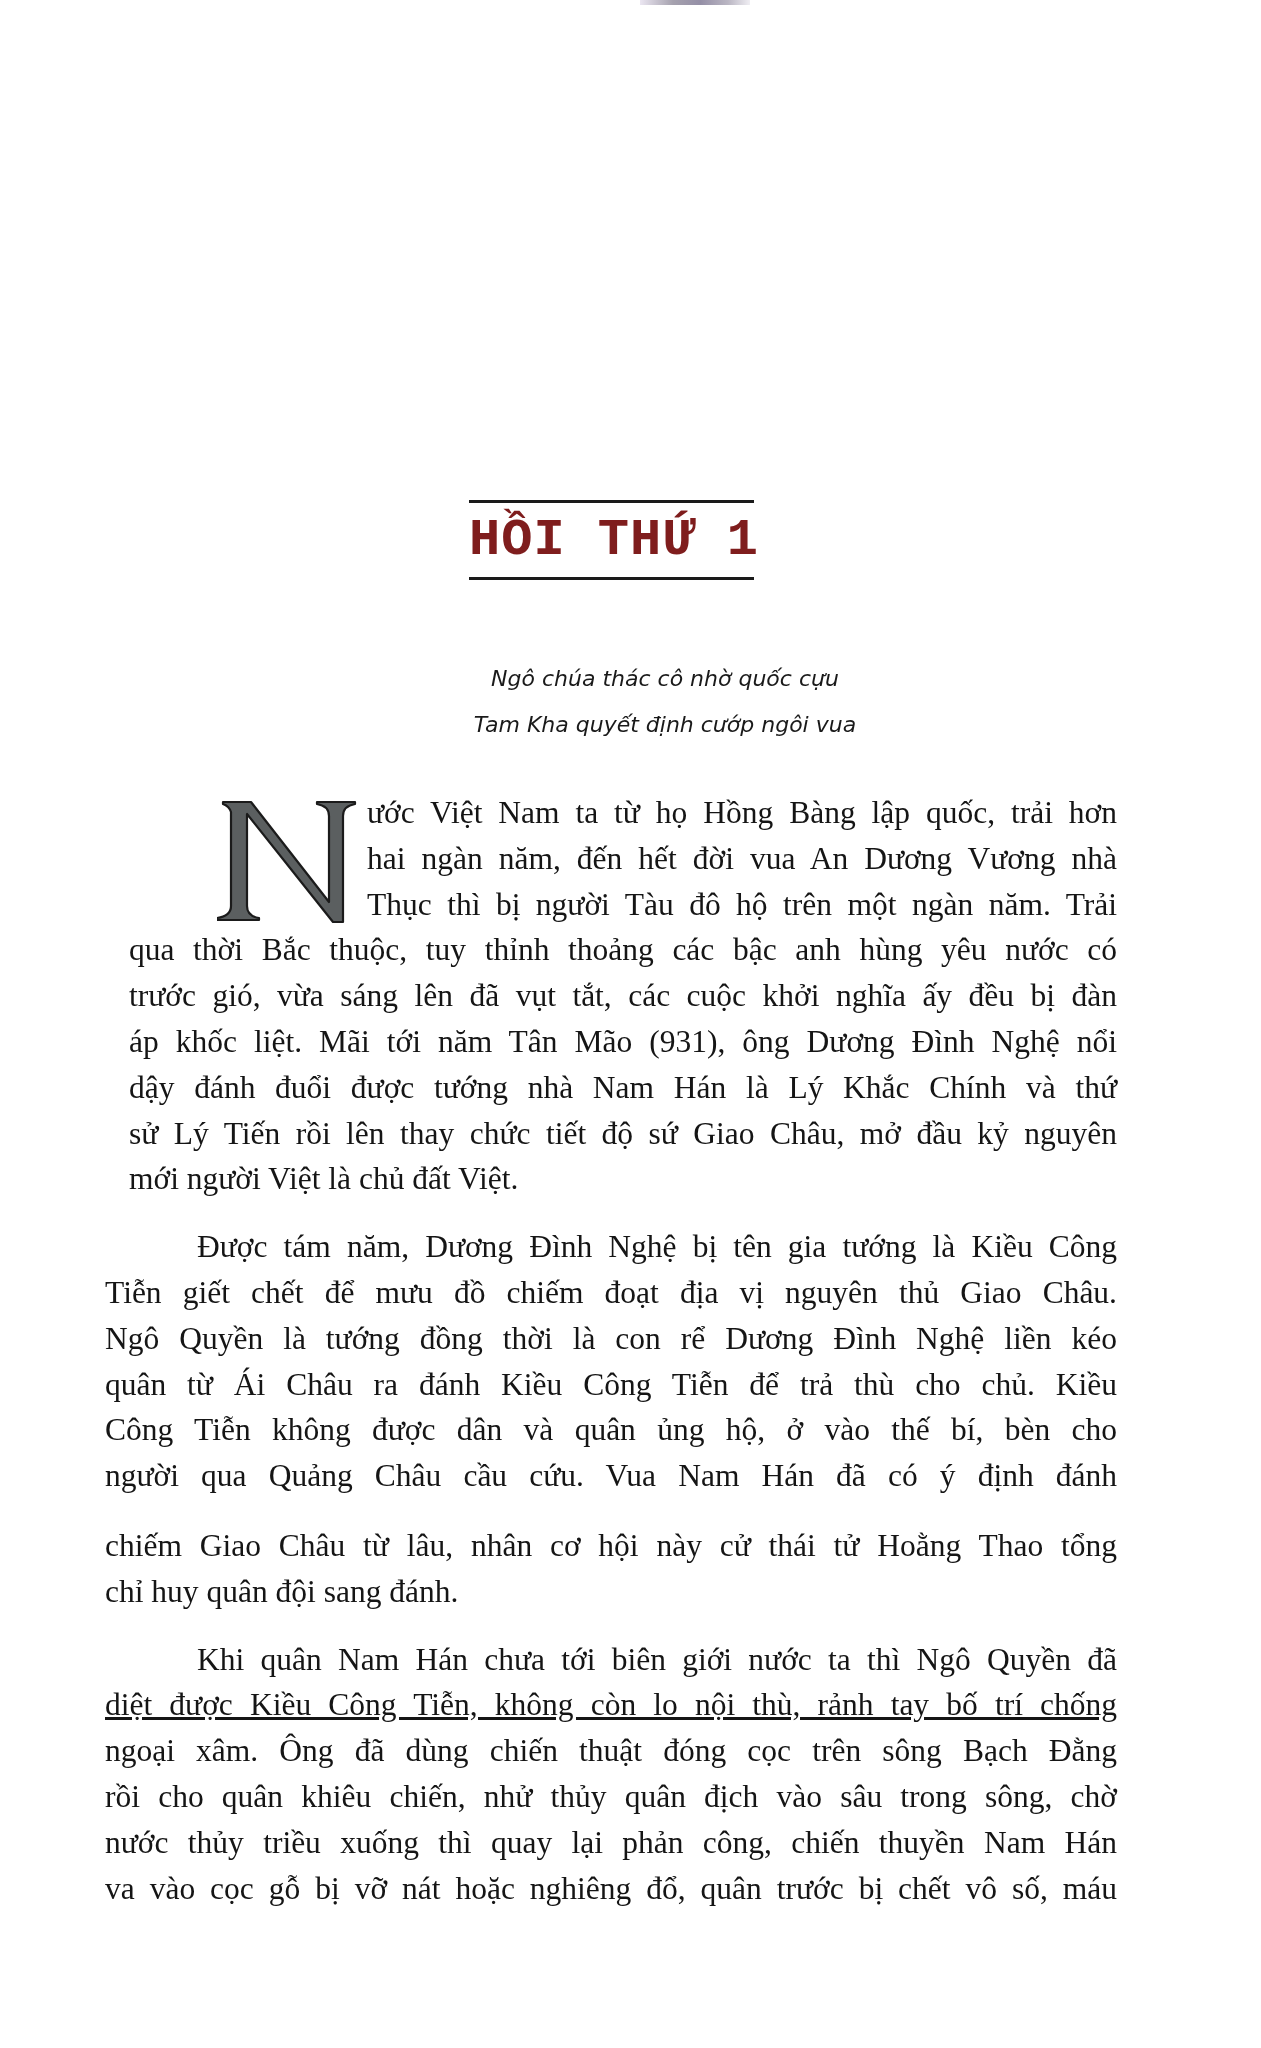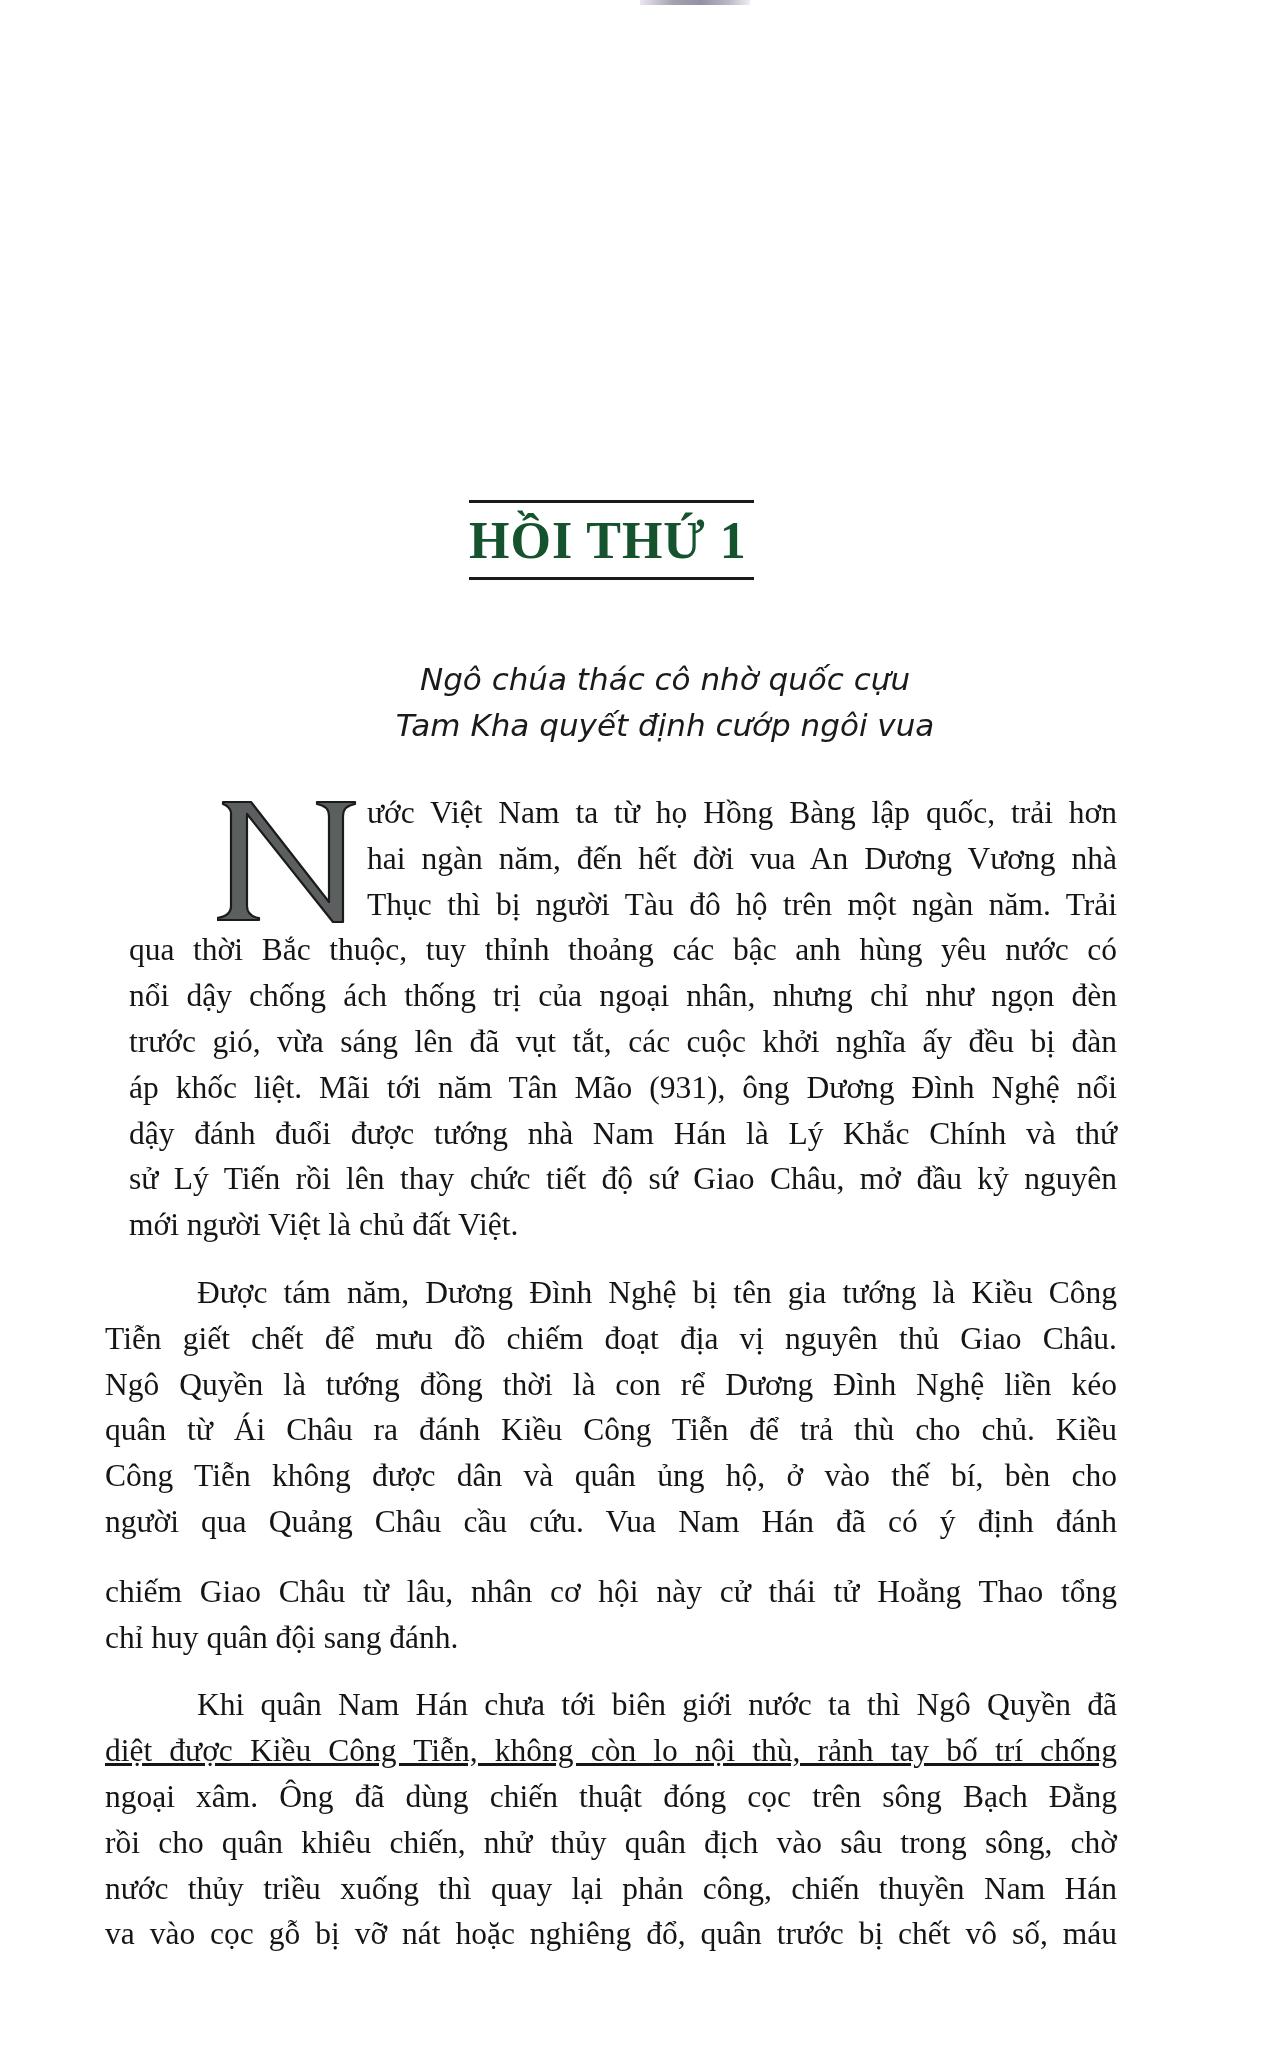--- a/index.html
+++ b/index.html
@@ -30,38 +30,38 @@
       top: 500px;
       width: 285px;
       text-align: center;
     }
     .rule {
       height: 3px;
       background: #1a1a1a;
       width: 100%;
     }
     .chapter-title {
-      font-family: Liberation Serif, serif;
+      font-family: Liberation Mono, monospace;
       font-weight: bold;
       font-size: 52px;
       line-height: 64px;
       letter-spacing: 1px;
-      color: #14532d;
+      color: #7f1d1d;
       margin: 6px 16px 4px 0;
       white-space: nowrap;
     }
     .subtitle {
       position: absolute;
       left: 250px;
       top: 656px;
       width: 830px;
       text-align: center;
       font-family: "DejaVu Sans", sans-serif;
       font-style: italic;
-      font-size: 31px;
+      font-size: 22px;
       line-height: 46px;
       color: #1a1a1a;
       font-weight: 300;
     }
     .subtitle div { white-space: nowrap; }
     .body-text {
       position: absolute;
       left: 105px;
       top: 790px;
       width: 1012px;
@@ -132,21 +132,20 @@
       </svg>
 
     </div>
     <div class="drop-lines">
       <span class="line" style="display: block;">ước Việt Nam ta từ họ Hồng Bàng lập quốc, trải hơn</span>
       <span class="line" style="display: block;">hai ngàn năm, đến hết đời vua An Dương Vương nhà</span>
       <span class="line" style="display: block;">Thục thì bị người Tàu đô hộ trên một ngàn năm. Trải</span>
     </div>
     <div class="clear"></div>
     <span class="line" style="display: block;">qua thời Bắc thuộc, tuy thỉnh thoảng các bậc anh hùng yêu nước có</span>
-    <span class="line" style="display: block;">nổi dậy chống ách thống trị của ngoại nhân, nhưng chỉ như ngọn đèn</span>
     <span class="line" style="display: block;">trước gió, vừa sáng lên đã vụt tắt, các cuộc khởi nghĩa ấy đều bị đàn</span>
     <span class="line" style="display: block;">áp khốc liệt. Mãi tới năm Tân Mão (931), ông Dương Đình Nghệ nổi</span>
     <span class="line" style="display: block;">dậy đánh đuổi được tướng nhà Nam Hán là Lý Khắc Chính và thứ</span>
     <span class="line" style="display: block;">sử Lý Tiến rồi lên thay chức tiết độ sứ Giao Châu, mở đầu kỷ nguyên</span>
     <span class="line last" style="display: block;">mới người Việt là chủ đất Việt.</span>
   </div>
 
   <div class="para indent">
     <span class="line" style="padding-left: 92px; text-indent: 0px; display: block;">Được tám năm, Dương Đình Nghệ bị tên gia tướng là Kiều Công</span>
     <span class="line" style="text-indent: 0px; display: block;">Tiễn giết chết để mưu đồ chiếm đoạt địa vị nguyên thủ Giao Châu.</span>

